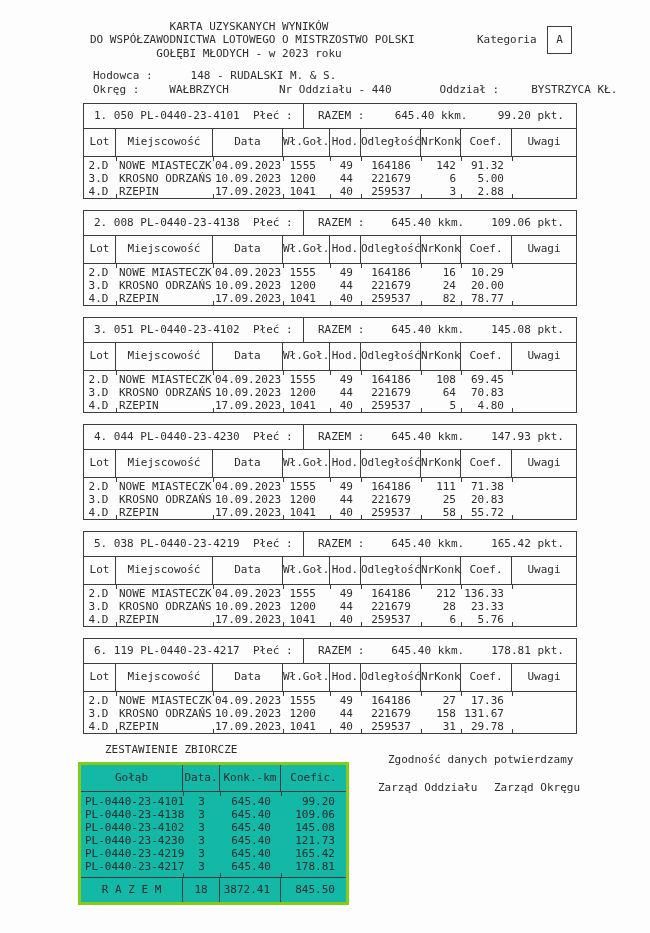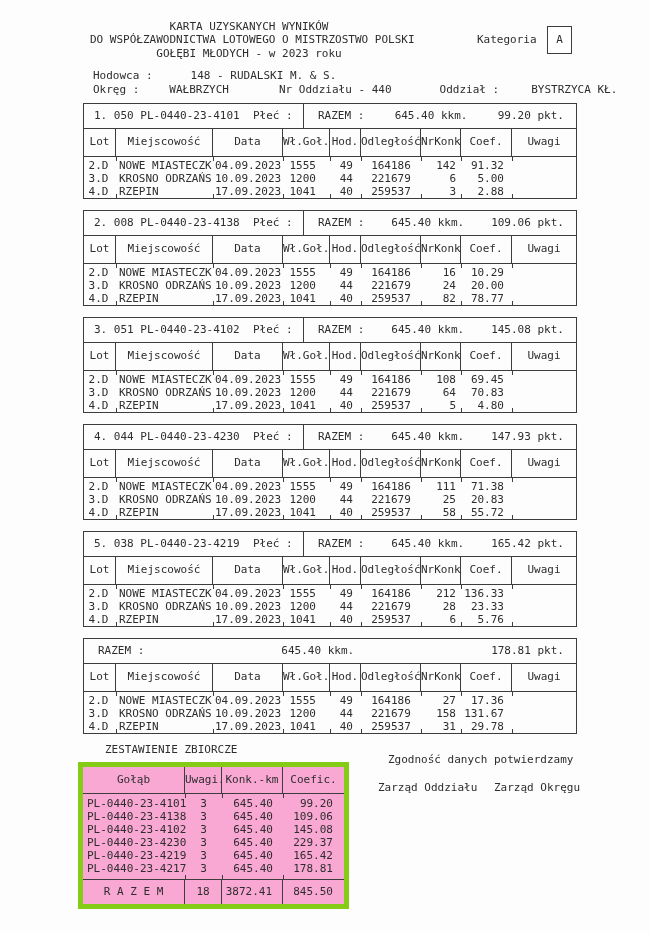--- a/index.html
+++ b/index.html
@@ -64,21 +64,21 @@
 
   .ticks { position:absolute; left:32px; width:1px; height:4px; background:#3d3d3d; }
   .t-top { top:0; }
   .t-bot { bottom:0; }
   .ticks.f-ticks { box-shadow:97px 0 0 #3d3d3d,167px 0 0 #3d3d3d,214px 0 0 #3d3d3d,
     245px 0 0 #3d3d3d,305px 0 0 #3d3d3d,345px 0 0 #3d3d3d,396px 0 0 #3d3d3d; }
 
   
   .summary-title { position:absolute; left:105px; top:743px; }
   .stable { position:absolute; left:78px; top:762px; width:271px;
-    border:5px solid #84cc16; background:#f9a8d4; }
+    border:3px solid #84cc16; background:#14b8a6; }
   .s-head { display:flex; height:27px; border-bottom:1px solid #3d3d3d; }
   .s-head .c { border-right:1px solid #3d3d3d; text-align:center; line-height:25px; }
   .s-head .c:last-child { border-right:none; }
   .s-golab { width:102px; }
   .s-konk  { width:37px; }
   .s-km    { width:61px; }
   .s-coefic{ flex:1; }
 
   .s-body { position:relative; padding:3px 0 4px; }
   .s-row { display:flex; line-height:13px; white-space:pre; }
@@ -429,20 +429,21 @@
                 <span class="c c-dist">259537</span>
                 <span class="c c-nrkonk">6</span>
                 <span class="c c-coef">5.76</span>
                 <span class="c c-uwagi"></span>
               </div>
           </div>
         </div>
       </section>
       <section class="ftable">
         <div class="f-title">
+          <div class="f-title-left">6. 119 PL-0440-23-4217  Płeć :</div>
           <div class="f-title-right">
             <span>RAZEM :</span>
             <span>645.40 kkm.</span>
             <span>178.81 pkt.</span>
           </div>
         </div>
         <div class="f-head">
           <span class="c c-lot">Lot</span>
           <span class="c c-city">Miejscowość</span>
           <span class="c c-date">Data</span>
@@ -494,21 +495,21 @@
           </div>
         </div>
       </section>
     </div>
 
   <div class="summary-title">ZESTAWIENIE ZBIORCZE</div>
 
   <div class="stable">
     <div class="s-head">
       <span class="c s-golab">Gołąb</span>
-      <span class="c s-konk">Uwagi.</span>
+      <span class="c s-konk">Data.</span>
       <span class="c s-km">Konk.-km</span>
       <span class="c s-coefic">Coefic.</span>
     </div>
     <div class="s-body">
       <i class="ticks s-ticks t-top"></i>
       <i class="ticks s-ticks t-bot"></i>
       <div>
 
       <div class="s-row">
             <span class="s-golab">PL-0440-23-4101</span>
@@ -525,21 +526,21 @@
           <div class="s-row">
             <span class="s-golab">PL-0440-23-4102</span>
             <span class="s-konk">3</span>
             <span class="s-km">645.40</span>
             <span class="s-coefic">145.08</span>
           </div>
           <div class="s-row">
             <span class="s-golab">PL-0440-23-4230</span>
             <span class="s-konk">3</span>
             <span class="s-km">645.40</span>
-            <span class="s-coefic">229.37</span>
+            <span class="s-coefic">121.73</span>
           </div>
           <div class="s-row">
             <span class="s-golab">PL-0440-23-4219</span>
             <span class="s-konk">3</span>
             <span class="s-km">645.40</span>
             <span class="s-coefic">165.42</span>
           </div>
           <div class="s-row">
             <span class="s-golab">PL-0440-23-4217</span>
             <span class="s-konk">3</span>

